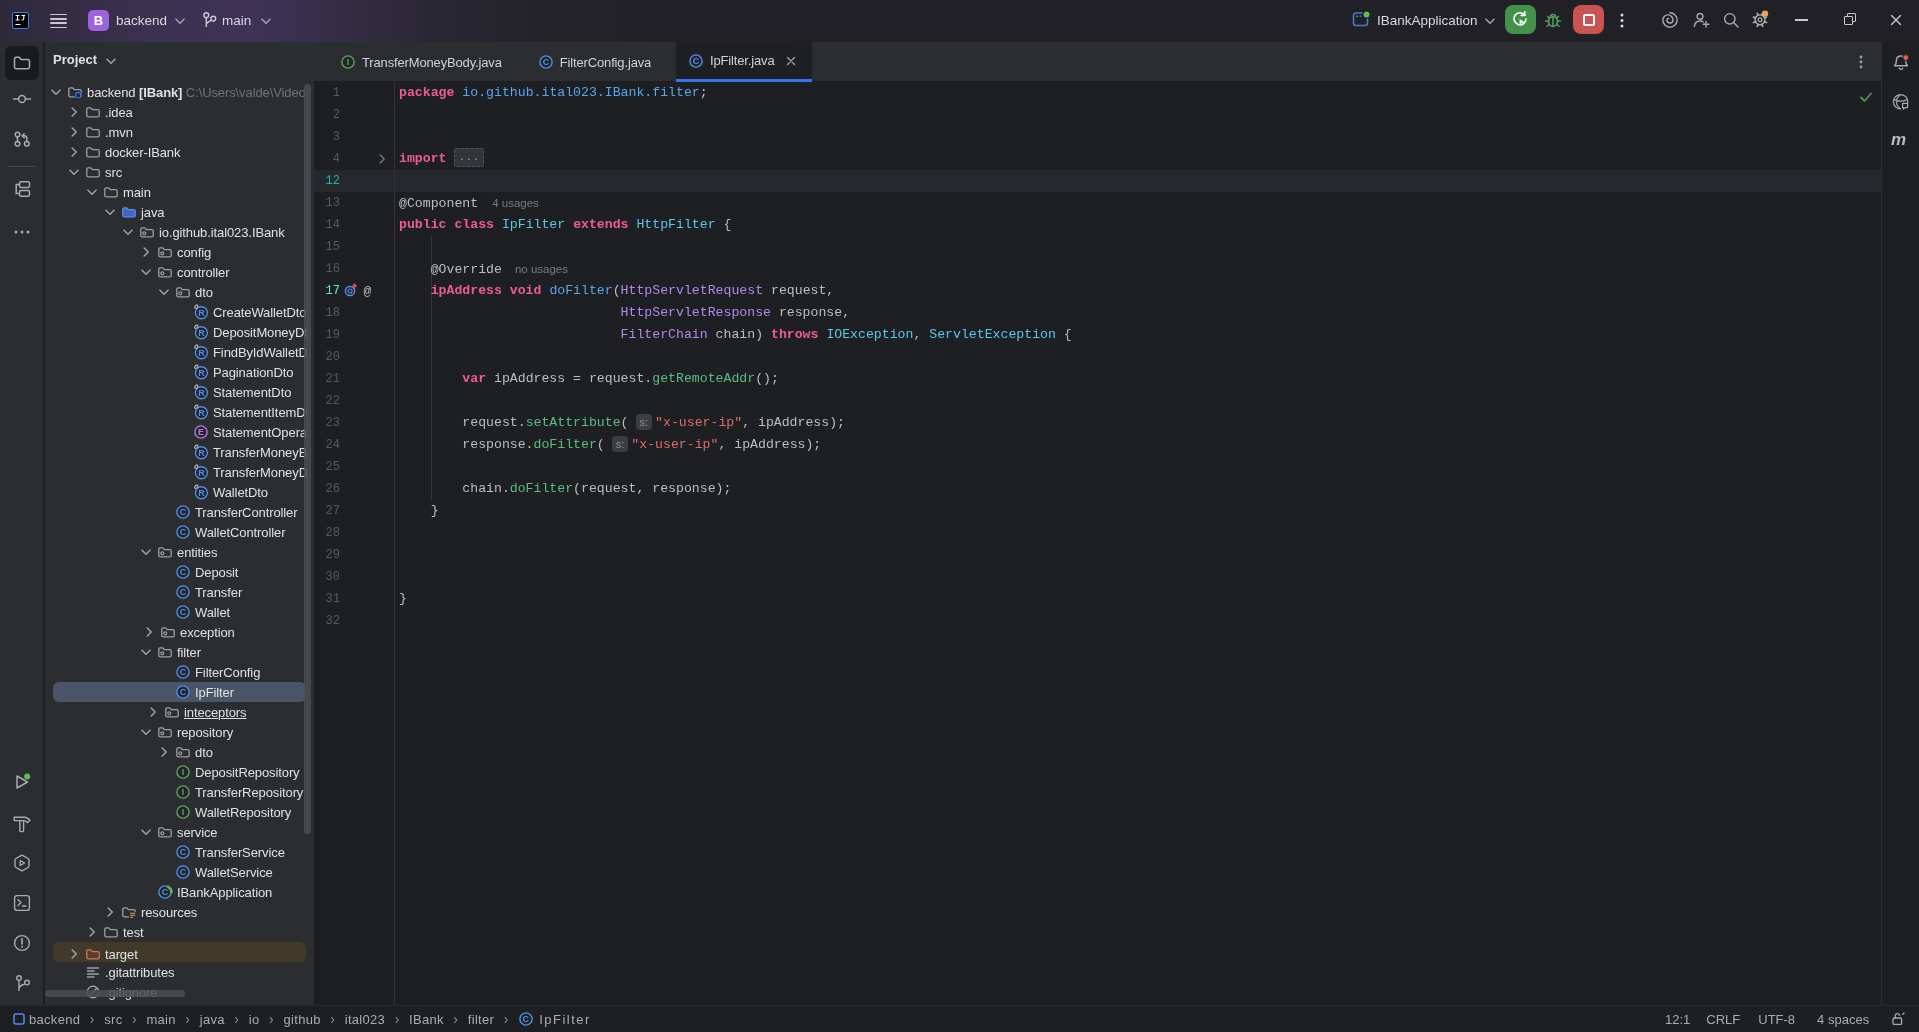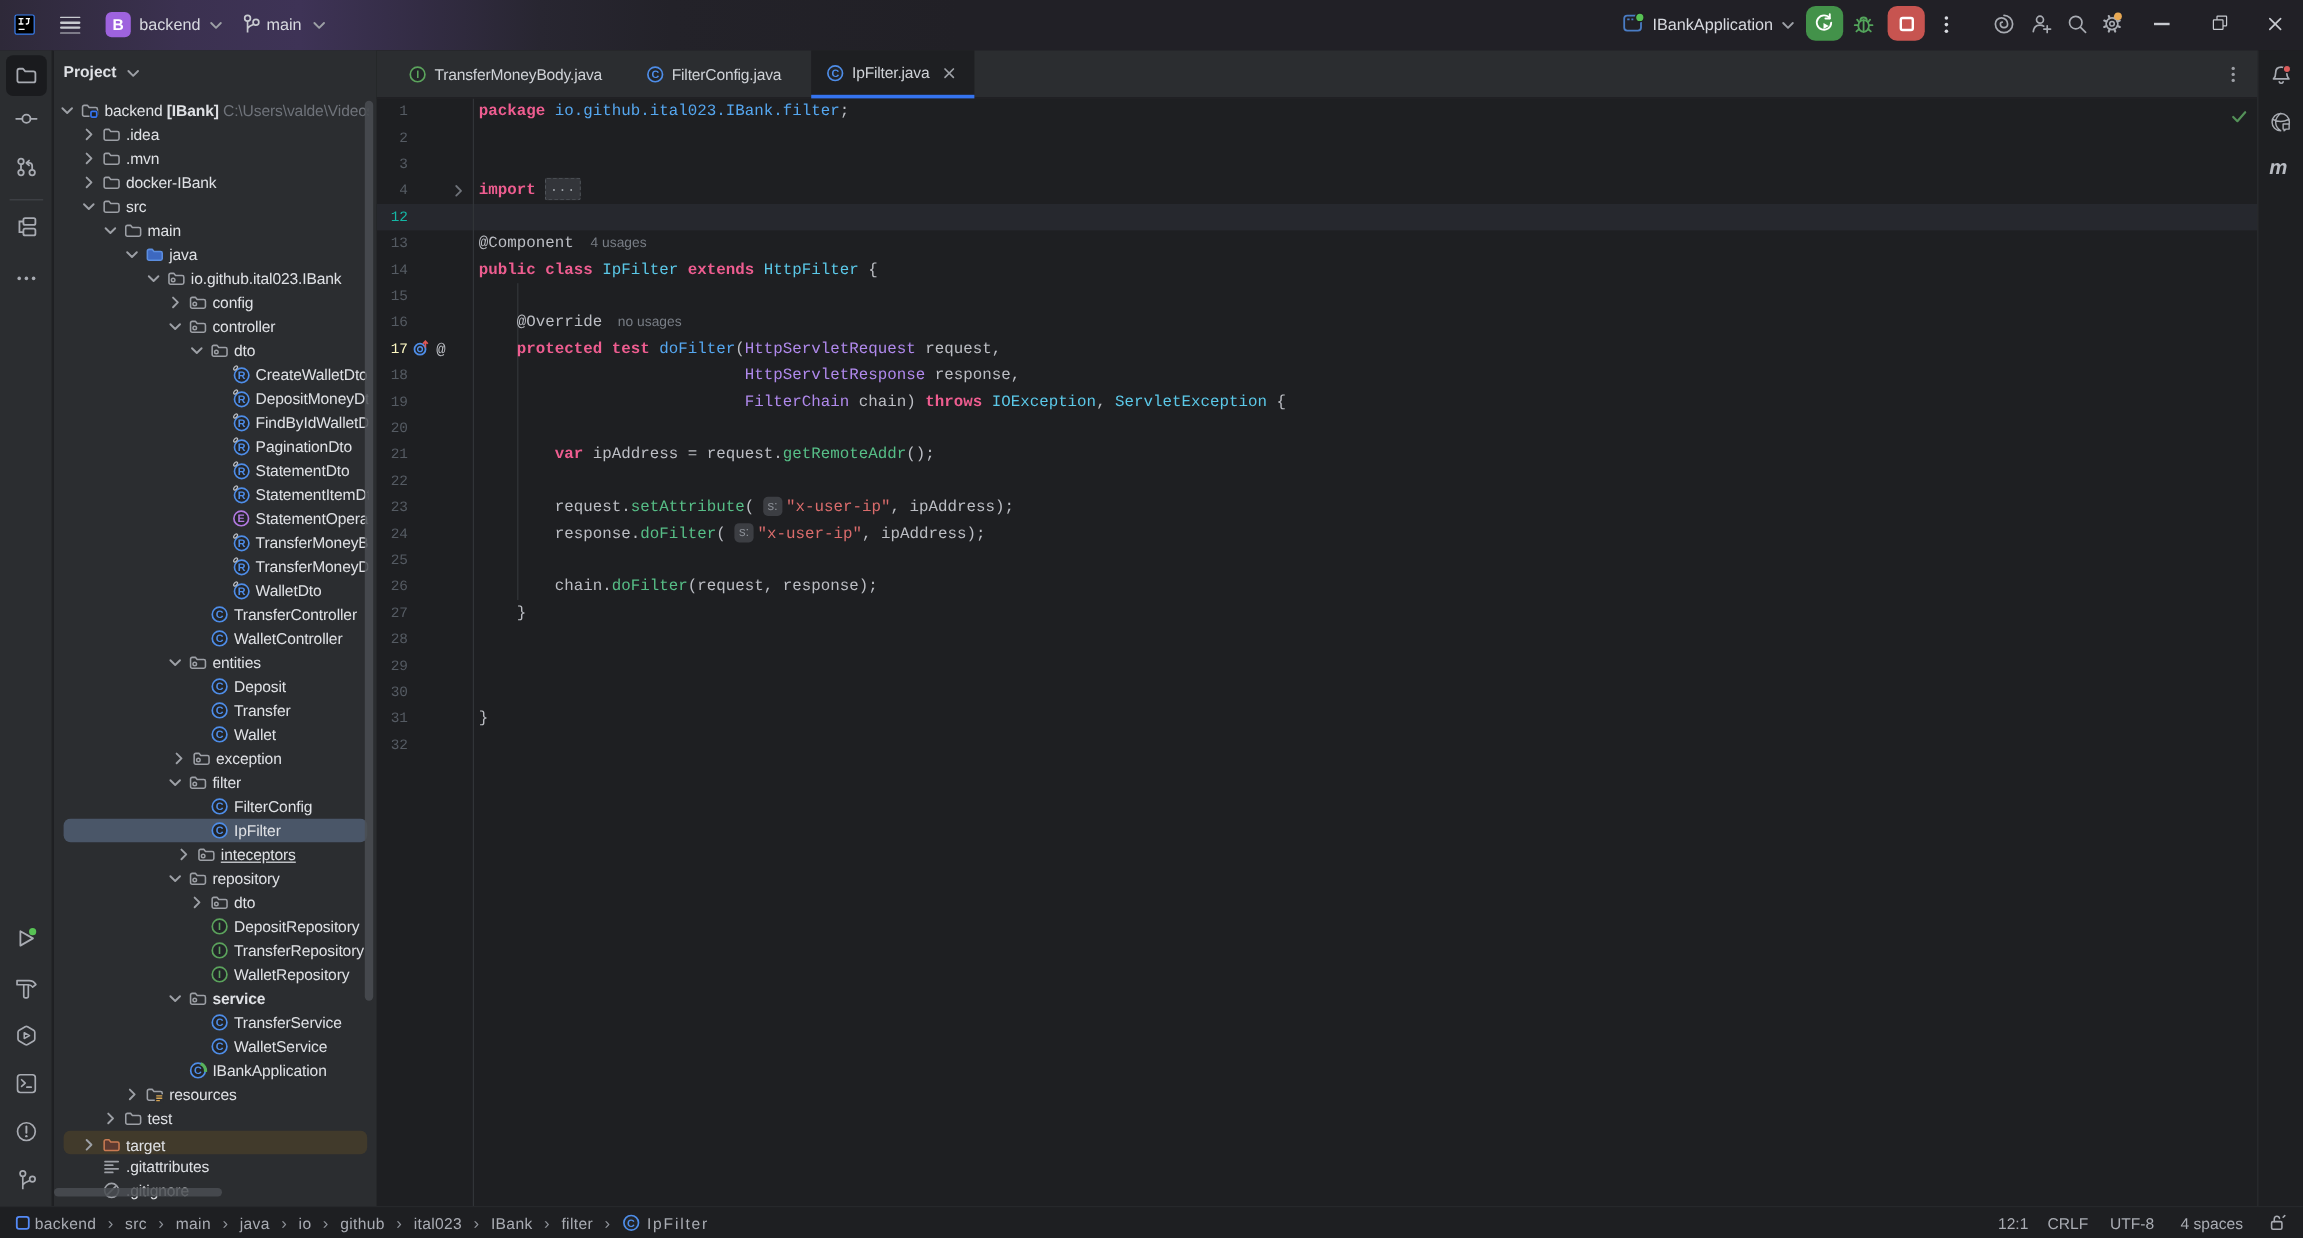--- a/index.html
+++ b/index.html
@@ -485,21 +485,21 @@
       <span class="lbl" style="position:relative;"><span>WalletRepository</span></span>
     </div>
 <div class="trow" style="top:780px;padding-left:93px;">
       <span class="tchev" style="position:relative;"><svg width="16" height="16" viewBox="0 0 16 16" fill="none">
           <path d="M4 6.2 L8 10.2 L12 6.2" stroke="#9DA0A6" stroke-width="1.6" stroke-linecap="round" stroke-linejoin="round"></path>
         </svg></span>
       <span class="ticon" style="position:relative;"><svg width="16" height="16" viewBox="0 0 16 16" fill="none">
           <path d="M1.8 5.2 C1.8 4.4 2.4 3.8 3.2 3.8 L5.8 3.8 L7.3 5.6 L12.8 5.6 C13.6 5.6 14.2 6.2 14.2 7 L14.2 11.4 C14.2 12.2 13.6 12.8 12.8 12.8 L3.2 12.8 C2.4 12.8 1.8 12.2 1.8 11.4 Z" stroke="#9DA0A6" stroke-width="1.3" fill="none" stroke-linejoin="round"></path>
           <circle cx="5.3" cy="9.3" r="1.5" stroke="#9DA0A6" stroke-width="1.2" fill="none"></circle>
         </svg></span>
-      <span class="lbl" style="position:relative;font-weight:bold;"><span>service</span></span>
+      <span class="lbl" style="position:relative;"><span>service</span></span>
     </div>
 <div class="trow" style="top:800px;padding-left:130px;">
       <span class="ticon" style="position:relative;"><svg width="16" height="16" viewBox="0 0 16 16" fill="none">
           <circle cx="8" cy="8" r="6.1" stroke="#4E8DE8" stroke-width="1.4" fill="#222428"></circle>
           <text x="8" y="11.2" font-family="Liberation Sans" font-size="9px" font-weight="bold" fill="#4E8DE8" text-anchor="middle">C</text>
         </svg></span>
       <span class="lbl" style="position:relative;"><span>TransferService</span></span>
     </div>
 <div class="trow" style="top:820px;padding-left:130px;">
       <span class="ticon" style="position:relative;"><svg width="16" height="16" viewBox="0 0 16 16" fill="none">
@@ -574,22 +574,22 @@
 <div class="lnum" style="left:0px;top:106px;color:#555B63;">4</div>
 <div class="codeline" style="left:85px;top:106px;"><span class="kw">import</span> <span class="fold">...</span></div>
 <div class="lnum" style="left:0px;top:128px;color:#14b8a6;">12</div>
 <div class="lnum" style="left:0px;top:150px;color:#555B63;">13</div>
 <div class="codeline" style="left:85px;top:150px;">@Component<span class="inlay" style="margin-left:14px;">4 usages</span></div>
 <div class="lnum" style="left:0px;top:172px;color:#555B63;">14</div>
 <div class="codeline" style="left:85px;top:172px;"><span class="kw">public class</span> <span class="cls">IpFilter</span> <span class="kw">extends</span> <span class="cls">HttpFilter</span> {</div>
 <div class="lnum" style="left:0px;top:194px;color:#555B63;">15</div>
 <div class="lnum" style="left:0px;top:216px;color:#555B63;">16</div>
 <div class="codeline" style="left:85px;top:216px;">    @Override<span class="inlay" style="margin-left:13px;">no usages</span></div>
-<div class="lnum" style="left:0px;top:238px;color:#fef9c3;">17</div>
-<div class="codeline" style="left:85px;top:238px;">    <span class="kw">protected test</span> <span class="mdecl">doFilter</span>(<span class="typ">HttpServletRequest</span> request,</div>
+<div class="lnum" style="left:0px;top:238px;color:#5eead4;">17</div>
+<div class="codeline" style="left:85px;top:238px;">    <span class="kw">ipAddress void</span> <span class="mdecl">doFilter</span>(<span class="typ">HttpServletRequest</span> request,</div>
 <div class="lnum" style="left:0px;top:260px;color:#555B63;">18</div>
 <div class="codeline" style="left:85px;top:260px;">                            <span class="typ">HttpServletResponse</span> response,</div>
 <div class="lnum" style="left:0px;top:282px;color:#555B63;">19</div>
 <div class="codeline" style="left:85px;top:282px;">                            <span class="typ">FilterChain</span> chain) <span class="kw">throws</span> <span class="cls">IOException</span>, <span class="cls">ServletException</span> {</div>
 <div class="lnum" style="left:0px;top:304px;color:#555B63;">20</div>
 <div class="lnum" style="left:0px;top:326px;color:#555B63;">21</div>
 <div class="codeline" style="left:85px;top:326px;">        <span class="kw">var</span> ipAddress = request.<span class="mcall">getRemoteAddr</span>();</div>
 <div class="lnum" style="left:0px;top:348px;color:#555B63;">22</div>
 <div class="lnum" style="left:0px;top:370px;color:#555B63;">23</div>
 <div class="codeline" style="left:85px;top:370px;">        request.<span class="mcall">setAttribute</span>(<span class="phint">s:</span><span class="str">"x-user-ip"</span>, ipAddress);</div>

